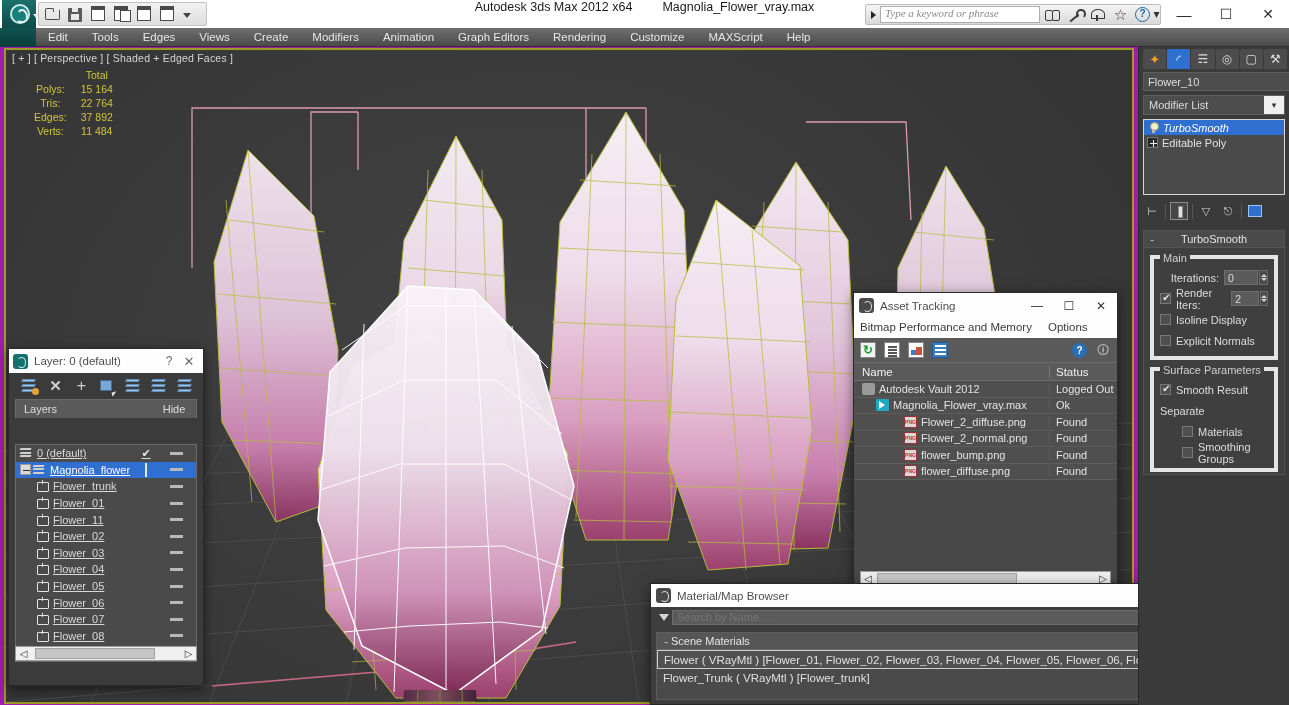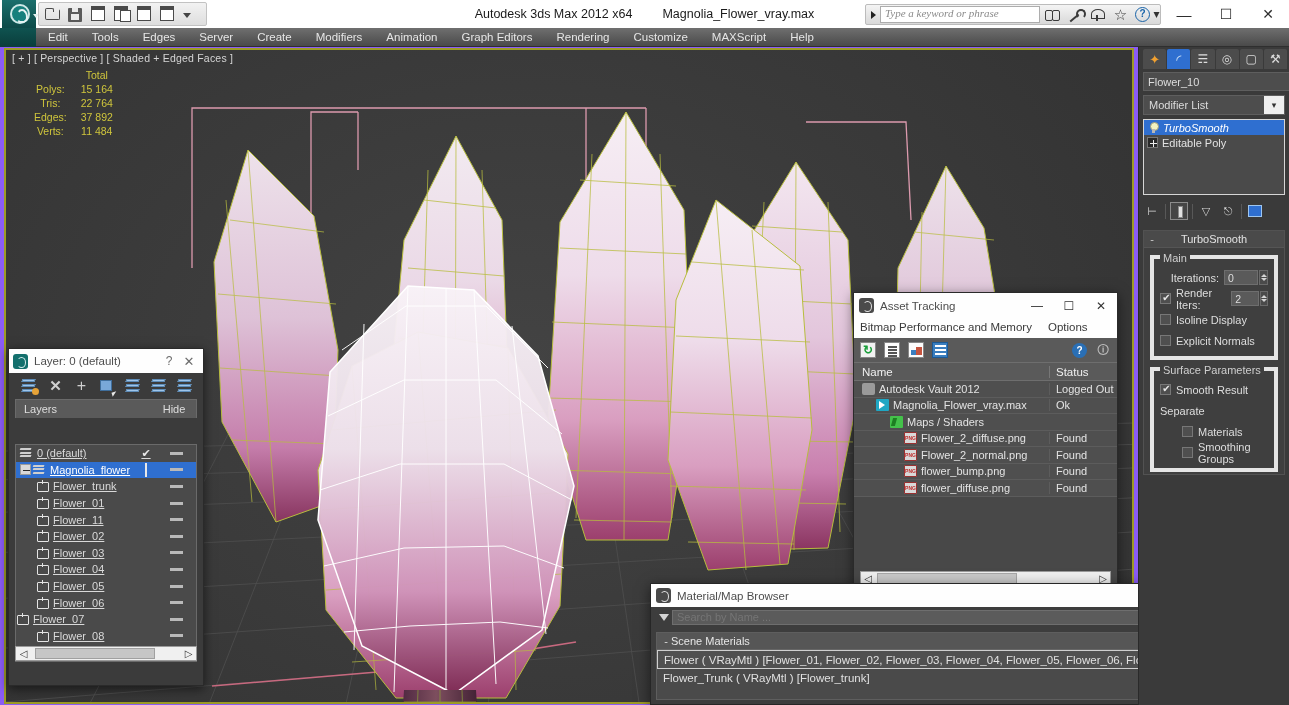--- a/index.html
+++ b/index.html
@@ -32,21 +32,21 @@
   .ic-save:after{content:"";position:absolute;left:3px;top:8px;width:8px;height:6px;background:#e9e9e9;}
   .ic-save:before{content:"";position:absolute;left:4px;top:2px;width:6px;height:4px;background:#e9e9e9;}
   .ic-win{ width:14px;height:12px;margin-top:3px;border:1.4px solid #4a4a4a;background:#fff;}
   .ic-win:before{content:"";position:absolute;left:0;top:0;width:14px;height:3px;background:#4a4a4a;}
   .ic-winlist{ width:14px;height:12px;margin-top:3px;border:1.4px solid #4a4a4a;background:#fff;}
   .ic-winlist:before{content:"";position:absolute;left:0;top:0;width:14px;height:3px;background:#4a4a4a;}
   .ic-winlist:after{content:"";position:absolute;left:6px;top:4px;width:9px;height:10px;border:1.4px solid #4a4a4a;background:#fff;}
   .ic-caret{ width:0;height:0;margin-top:7px;border-left:4px solid transparent;border-right:4px solid transparent;border-top:5px solid #444;}
 
   #title-text{ position:absolute; left:0; top:0; width:1289px; height:28px;
-    display:flex; align-items:center; justify-content:center; gap:30px;
+    display:flex; justify-content:center; gap:30px;
     font-size:12.5px; color:#1a1a1a; pointer-events:none; }
 
   #infocenter{ position:absolute; right:128px; top:4px; height:21px; display:flex; align-items:center;
     background:linear-gradient(180deg,#f4f4f4,#d9d9d9); border:1px solid #bcbcbc; border-radius:2px; }
   #infocenter .arrowbox{ width:14px;height:19px; display:flex;align-items:center;justify-content:center;}
   #infocenter .arrowbox i{ width:0;height:0;border-top:4px solid transparent;border-bottom:4px solid transparent;border-left:5px solid #222;}
   #search-input{ width:160px; height:17px; background:#fff; border:1px solid #adadad; padding:0 4px;
     font-style:italic; font-size:11px; color:#8a8a8a; font-family:"Liberation Serif",serif;}
   #infocenter .tool{ width:21px;height:19px;position:relative;margin:0 1px; cursor:pointer;}
   .ic-binoc:before,.ic-binoc:after{content:"";position:absolute;top:5px;width:6px;height:9px;border:1.3px solid #3a3a3a;border-radius:2px;}
@@ -67,21 +67,21 @@
   #wincontrols .mn{ font-size:15px; }
 
   
   #menubar{ position:absolute; left:0; top:28px; width:1289px; height:19px;
     background:linear-gradient(180deg,#6f6f6f,#4a4a4a); display:flex; align-items:center;
     border-bottom:1px solid #2f2f2f; }
   #menubar .logo-sq{ width:36px;height:19px;background:linear-gradient(180deg,#0f5350,#0a3d3b); }
   #menubar .mi{ padding:0 12px; height:19px; line-height:19px; color:#e6e6e6; font-size:11.5px; cursor:pointer;}
 
   
-  #workspace{ position:absolute; left:0; top:47px; width:1289px; height:658px; background:#8b5cf6; }
+  #workspace{ position:absolute; left:0; top:47px; width:1289px; height:658px; background:#a21caf; }
 
   
   #viewport{ position:absolute; left:4px; top:1px; width:1130px; height:656px;
     background:#3b3b3b; border:2px solid #9d9b25; overflow:hidden; }
   #vp-inner{ position:absolute; inset:0; background:
     radial-gradient(ellipse 700px 520px at 46% 48%, #434343 0%, #3a3a3a 60%, #343434 100%); }
 
   #vp-label{ position:absolute; left:6px; top:2px; color:#d5d5d5; font-size:10.5px; letter-spacing:.2px;}
   #vp-stats{ position:absolute; left:28px; top:18px; color:#cfc23a; font-size:10.5px; line-height:14px;text-align:center;}
   #vp-stats table{ border-collapse:collapse; }
@@ -335,21 +335,21 @@
     <div>☐</div>
     <div>✕</div>
   </div>
 </div>
 
 <div id="menubar">
   <div class="logo-sq"></div>
   <div class="mi">Edit</div>
   <div class="mi">Tools</div>
   <div class="mi">Edges</div>
-  <div class="mi">Server</div>
+  <div class="mi">Views</div>
   <div class="mi">Create</div>
   <div class="mi">Modifiers</div>
   <div class="mi">Animation</div>
   <div class="mi">Graph Editors</div>
   <div class="mi">Rendering</div>
   <div class="mi">Customize</div>
   <div class="mi">MAXScript</div>
   <div class="mi">Help</div>
 </div>
 
@@ -732,21 +732,21 @@
           <div class="nm" style="padding-left: 20px;">
             <span class="licon cube"></span>
             <span>Flower_06</span>
           </div>
           <div class="chk"></div>
           <div class="hidecell">
             <i></i>
           </div>
         </div>
         <div class="lrow">
-          <div class="nm" style="">
+          <div class="nm" style="padding-left: 20px;">
             <span class="licon cube"></span>
             <span>Flower_07</span>
           </div>
           <div class="chk"></div>
           <div class="hidecell">
             <i></i>
           </div>
         </div>
         <div class="lrow">
           <div class="nm" style="padding-left: 20px;">
@@ -818,27 +818,20 @@
             <span>Autodesk Vault 2012</span>
           </div>
           <div class="as">Logged Out ...</div>
         </div>
         <div class="arow">
           <div class="an" style="padding-left: 22px;">
             <span class="aic maxf"></span>
             <span>Magnolia_Flower_vray.max</span>
           </div>
           <div class="as">Ok</div>
-        </div>
-        <div class="arow">
-          <div class="an" style="padding-left: 36px;">
-            <span class="aic maps"></span>
-            <span>Maps / Shaders</span>
-          </div>
-          <div class="as"></div>
         </div>
         <div class="arow">
           <div class="an" style="padding-left: 50px;">
             <span class="aic png"></span>
             <span>Flower_2_diffuse.png</span>
           </div>
           <div class="as">Found</div>
         </div>
         <div class="arow">
           <div class="an" style="padding-left: 50px;">

